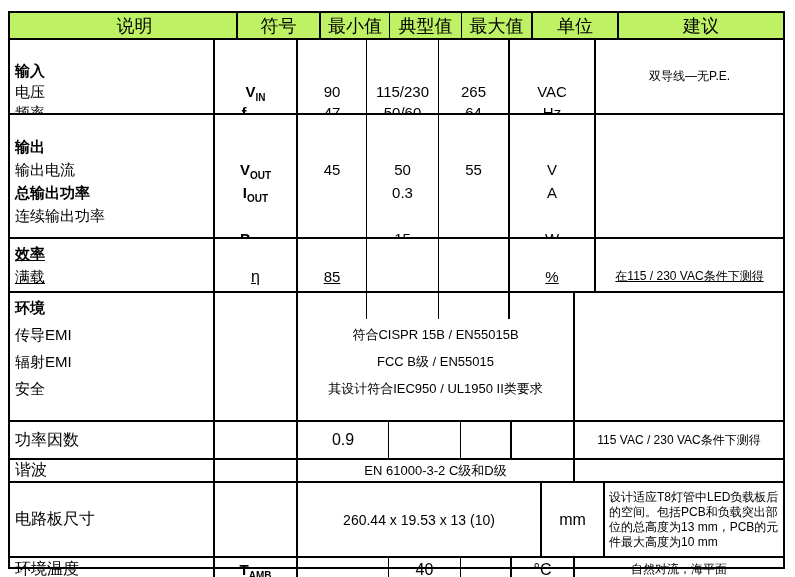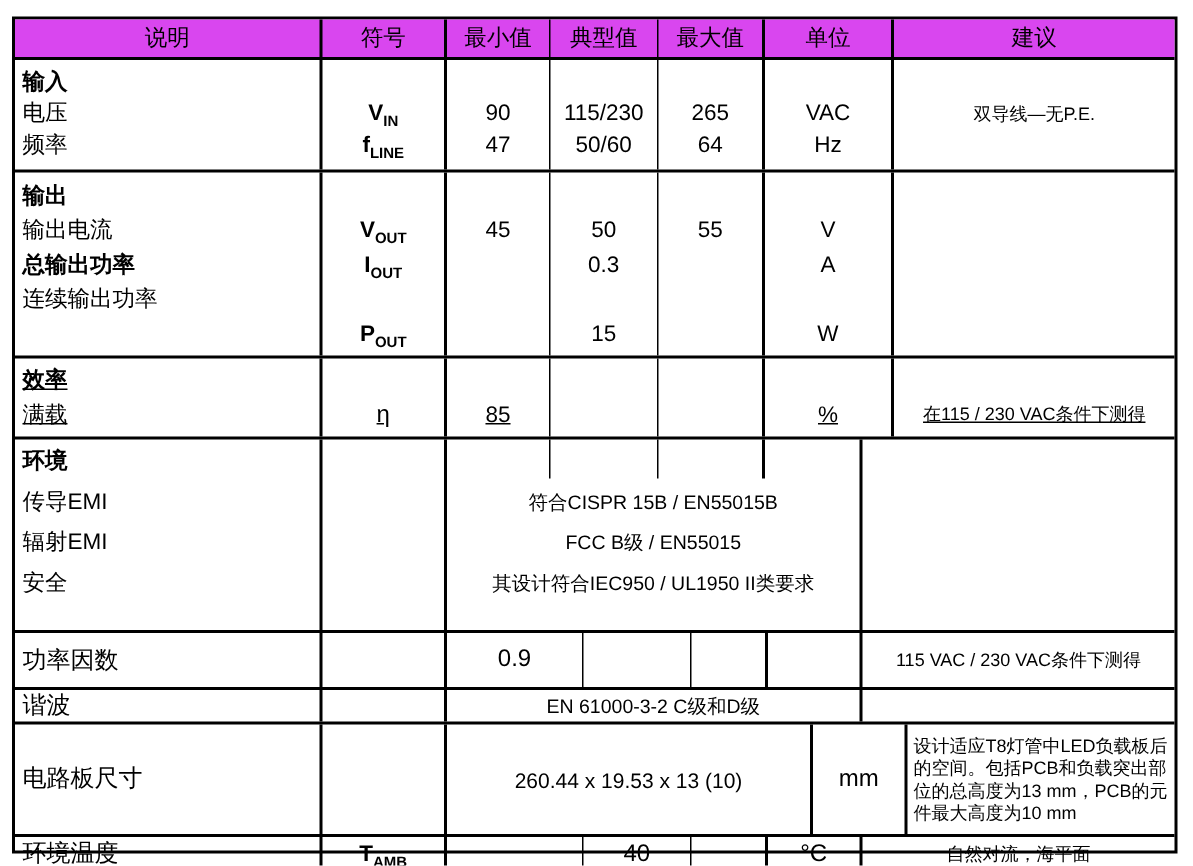--- a/index.html
+++ b/index.html
@@ -16,25 +16,25 @@
   .band.last{border-bottom:none;}
   .c{box-sizing:border-box;flex:0 0 auto;overflow:hidden;}
   .bl1{border-left:1px solid #000;}
   .bl2{border-left:2px solid #000;}
   .w-desc{width:203px;}
   .w-sym{width:83px;}
   .w-min{width:70px;}  .w-typ{width:72px;}  .w-max{width:70px;}  .w-unit{width:86px;}
   .w-minb{width:92px;} .w-typb{width:72px;} .w-maxb{width:50px;} .w-unitb{width:63px;}
   .w-merge{width:277px;} .w-mergeb{width:244px;}
   .w-rec{flex:1 1 auto;width:auto;}
-  .hdr{height:27px;background:#d946ef;font-size:15px;}
+  .hdr{height:27px;background:#bef264;font-size:18px;padding-left:23px;}
   .hdr .c{display:flex;align-items:center;justify-content:center;}
   .desc-pad{padding-left:5px;}
   .ctr{text-align:center;}
-  .stack{padding-top:4px;}
+  .stack{padding-top:20px;}
   .ln{height:23px;line-height:23px;font-size:15px;white-space:nowrap;}
   .b-input{height:75px;}   .b-input .ln{height:21px;line-height:21px;}
   .b-output{height:124px;}
   .b-eff{height:54px;}     .b-eff .stack{padding-top:3px;text-decoration:underline;}
   .b-env{height:129px;}    .b-env .ln{height:27px;line-height:27px;} .b-env .stack{padding-top:1px;}
   .b-pf{height:38px;}
   .b-harm{height:23px;}
   .b-board{height:75px;}
   .b-amb{height:23px;}
   .bold{font-weight:bold;}

